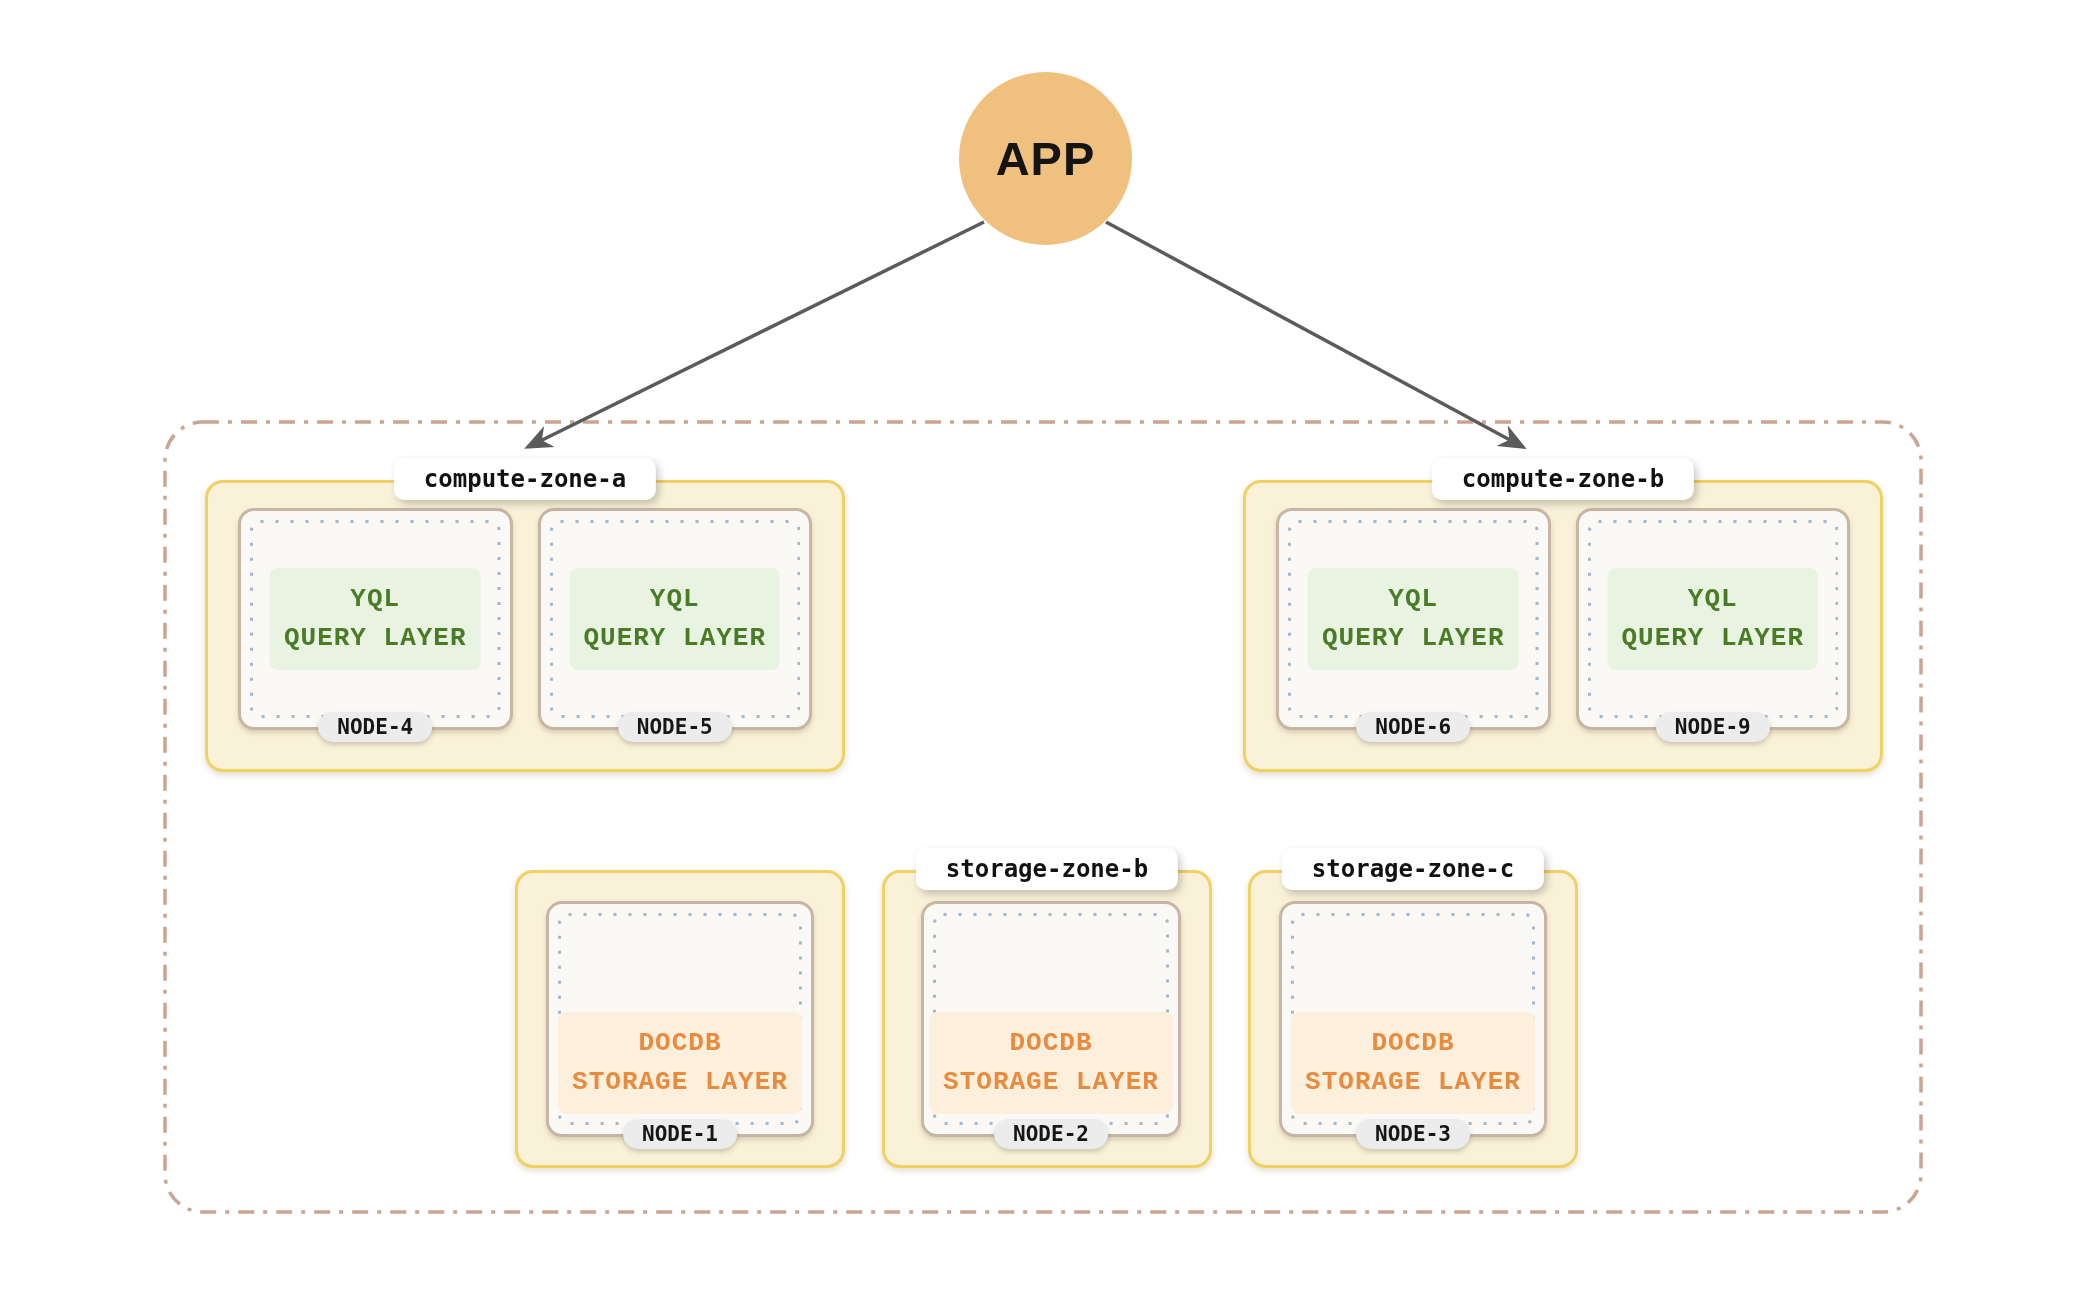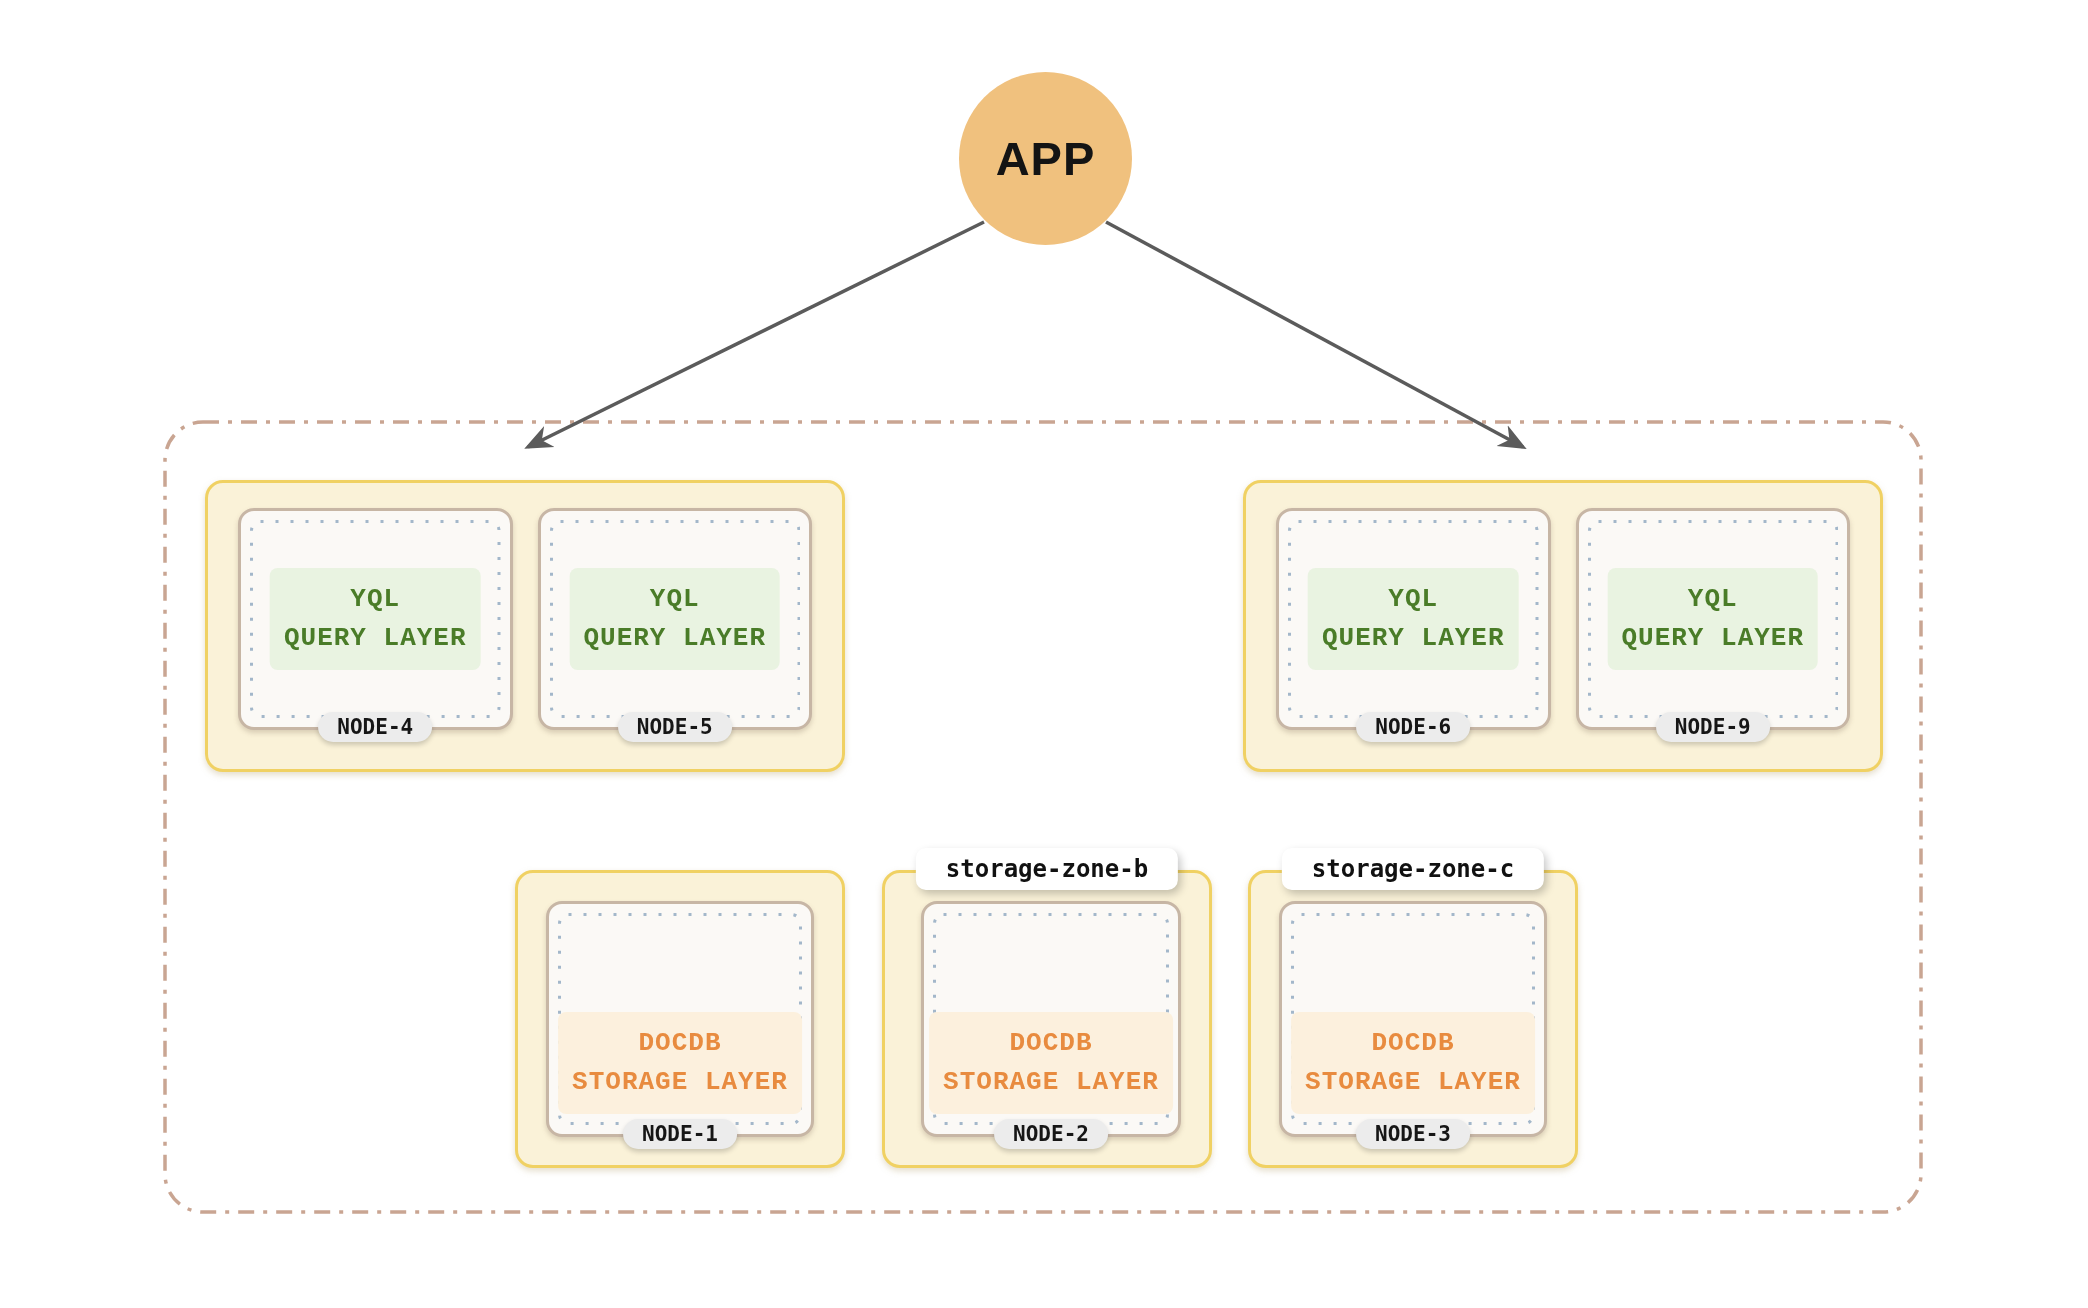--- a/index.html
+++ b/index.html
@@ -103,20 +103,21 @@
 
   <svg class="cluster" aria-hidden="true">
     <rect></rect>
   </svg>
 
   <div class="app">
     <span class="app-label">APP</span>
   </div>
 
   <div class="zone zone--compute z-ca">
+    <div class="zone-label">compute-zone-a</div>
     <div class="card">
       <svg class="dots" aria-hidden="true">
           <rect></rect>
         </svg>
       <div class="layer layer--query">
         <span>YQL</span>
         <span>QUERY LAYER</span>
       </div>
       <div class="pill">NODE-4</div>
     </div>
@@ -126,20 +127,21 @@
         </svg>
       <div class="layer layer--query">
         <span>YQL</span>
         <span>QUERY LAYER</span>
       </div>
       <div class="pill">NODE-5</div>
     </div>
   </div>
 
   <div class="zone zone--compute z-cb">
+    <div class="zone-label">compute-zone-b</div>
     <div class="card">
       <svg class="dots" aria-hidden="true">
           <rect></rect>
         </svg>
       <div class="layer layer--query">
         <span>YQL</span>
         <span>QUERY LAYER</span>
       </div>
       <div class="pill">NODE-6</div>
     </div>

